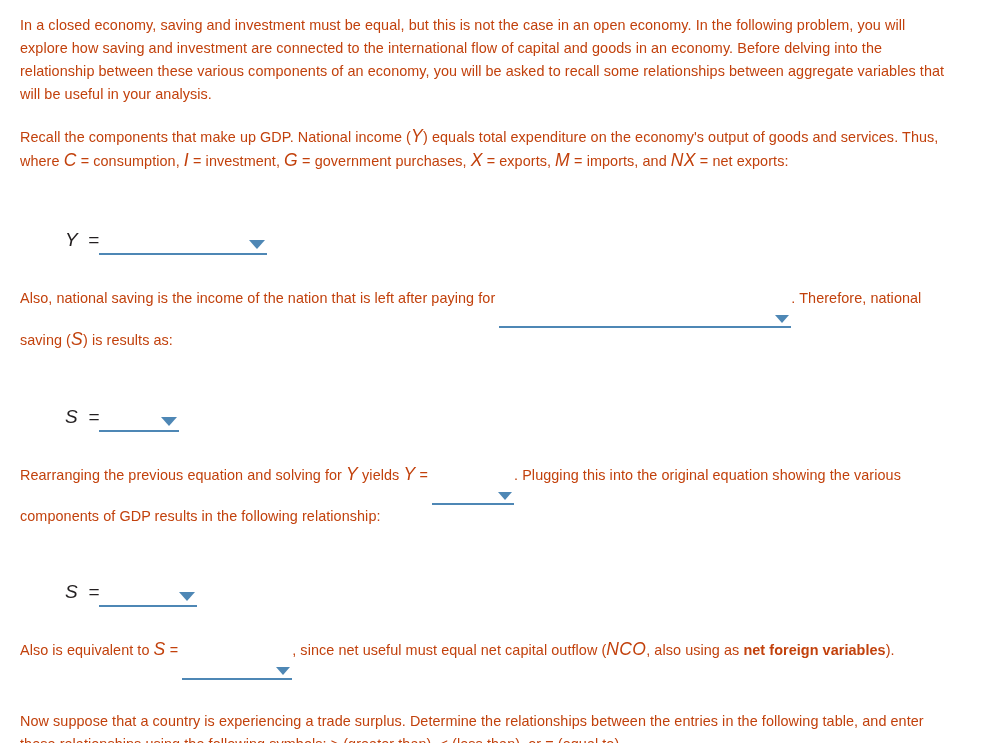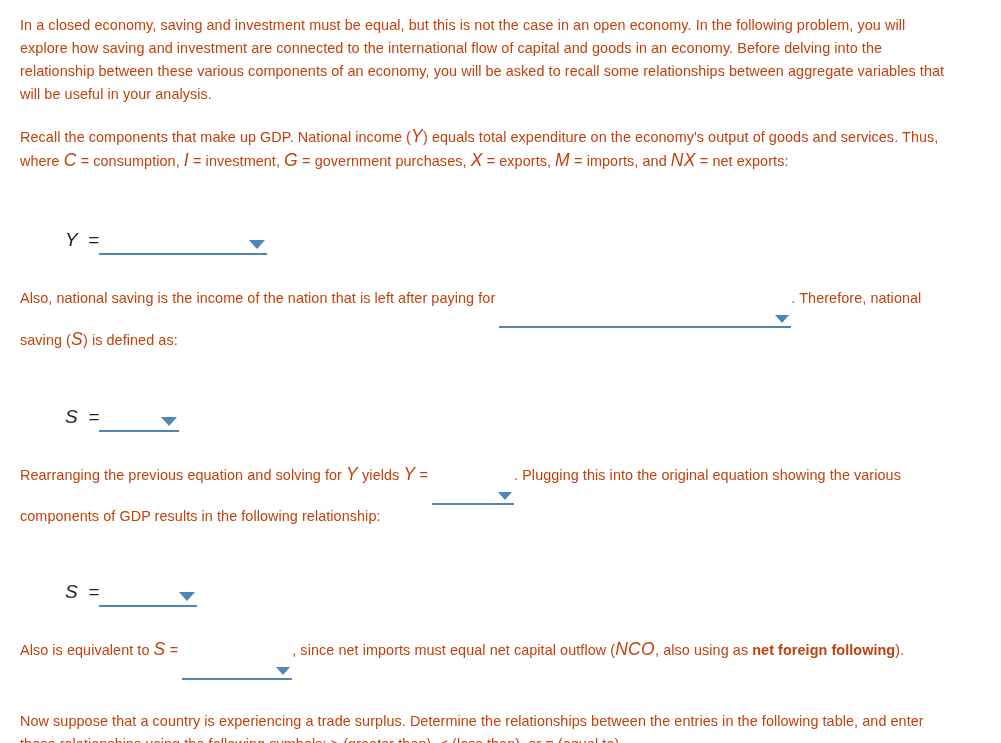--- a/index.html
+++ b/index.html
@@ -145,21 +145,21 @@
   <div class="eq-row eq-y">
     <span class="eq-lhs">Y  =</span>
     <span class="dd w-y">
       <span class="dd-value"></span>
       <span class="caret"></span>
     </span>
   </div>
 
   <div style="height:32px"></div>
 
-  <p class="para"><span>Also, national saving is the income of the nation that is left after paying for</span> <span class="dd-inline w-pay"><span class="dd-value"></span><span class="caret"></span></span><span>. Therefore, national saving (</span><span class="v-lg">S</span><span>) is defined as:</span></p>
+  <p class="para"><span>Also, national saving is the income of the nation that is left after paying for</span> <span class="dd-inline w-pay"><span class="dd-value"></span><span class="caret"></span></span><span>. Therefore, national saving (</span><span class="v-lg">S</span><span>) is results as:</span></p>
 
   <div style="height:46px"></div>
 
   <div class="eq-row eq-s1">
     <span class="eq-lhs">S  =</span>
     <span class="dd w-s1">
       <span class="dd-value"></span>
       <span class="caret"></span>
     </span>
   </div>
@@ -173,19 +173,19 @@
   <div class="eq-row eq-s2">
     <span class="eq-lhs">S  =</span>
     <span class="dd w-s2">
       <span class="dd-value"></span>
       <span class="caret"></span>
     </span>
   </div>
 
   <div style="height:31px"></div>
 
-  <p class="para"><span>Also is equivalent to </span><span class="v-lg">S</span><span> = </span><span class="dd-inline w-equiv"><span class="dd-value"></span><span class="caret"></span></span><span>, since net imports must equal net capital outflow (</span><span class="v-lg">NCO</span><span>, also using as </span><b class="strong">net foreign following</b><span>).</span></p>
+  <p class="para"><span>Also is equivalent to </span><span class="v-lg">S</span><span> = </span><span class="dd-inline w-equiv"><span class="dd-value"></span><span class="caret"></span></span><span>, since net useful must equal net capital outflow (</span><span class="v-lg">NCO</span><span>, also using as </span><b class="strong">net foreign variables</b><span>).</span></p>
 
   <div style="height:30px"></div>
 
   <p class="para">Now suppose that a country is experiencing a trade surplus. Determine the relationships between the entries in the following table, and enter these relationships using the following symbols: &gt; (greater than), &lt; (less than), or = (equal to).</p>
 
 </div>
 
 </body></html>

